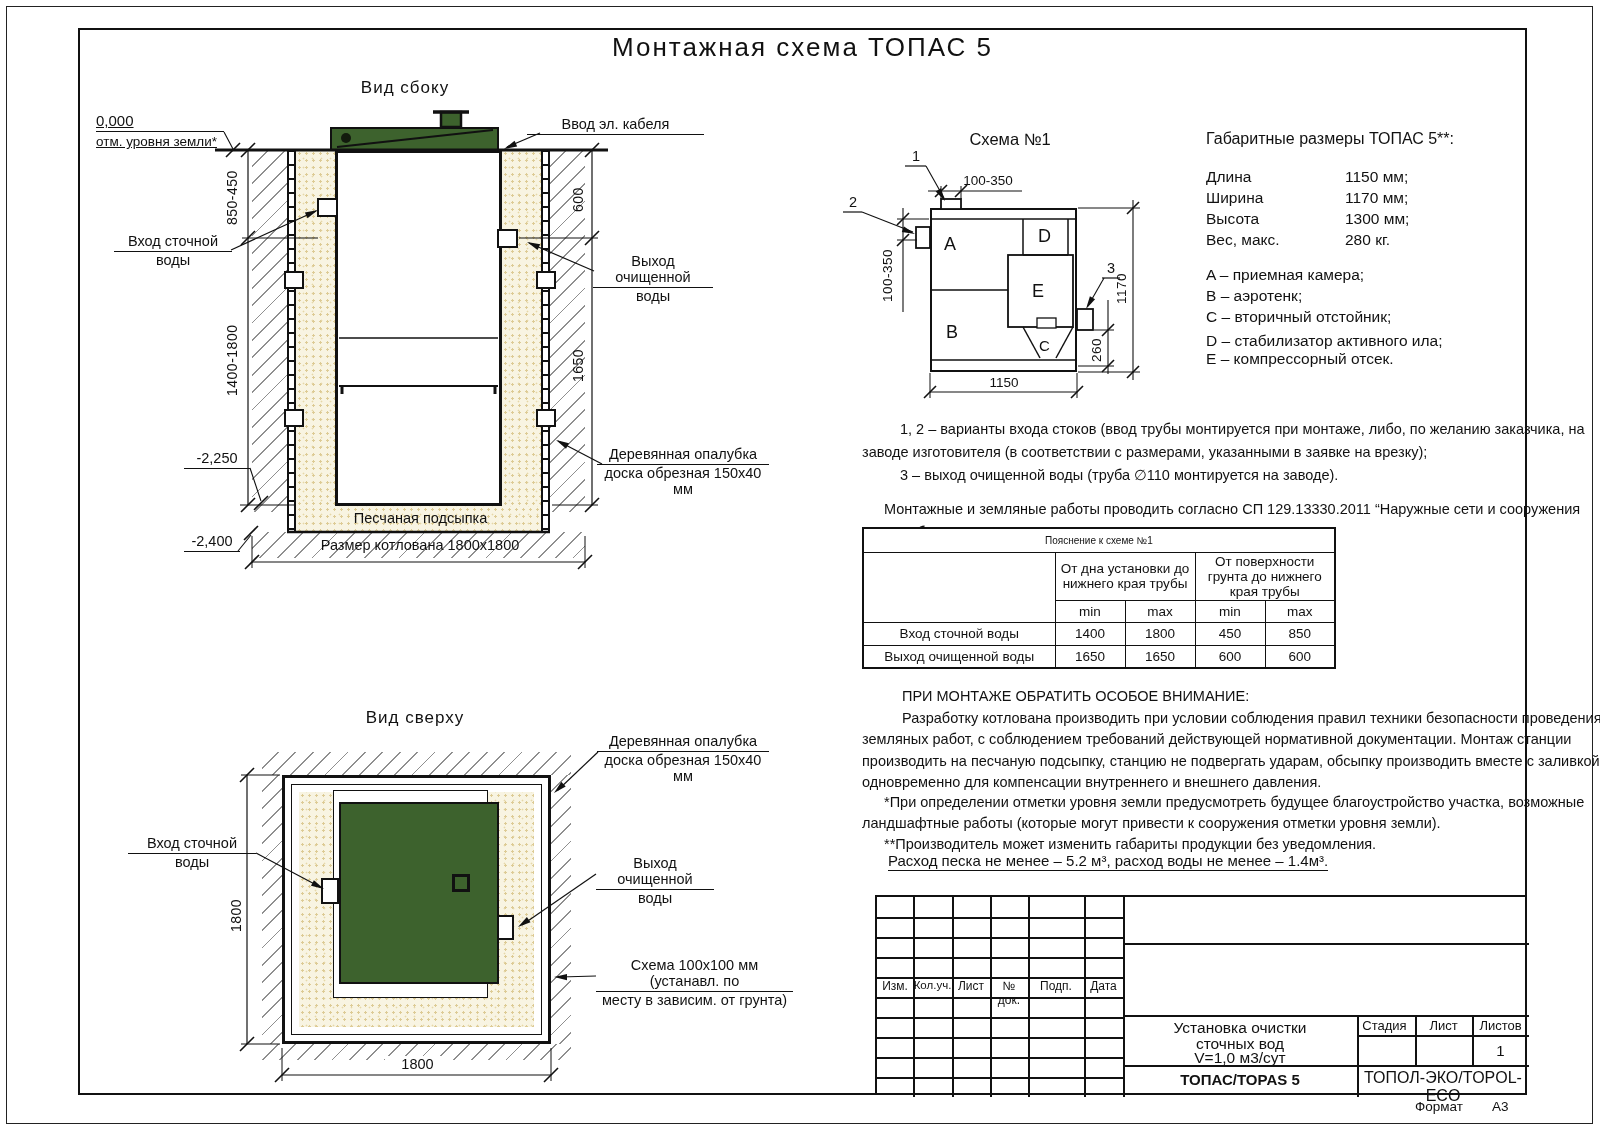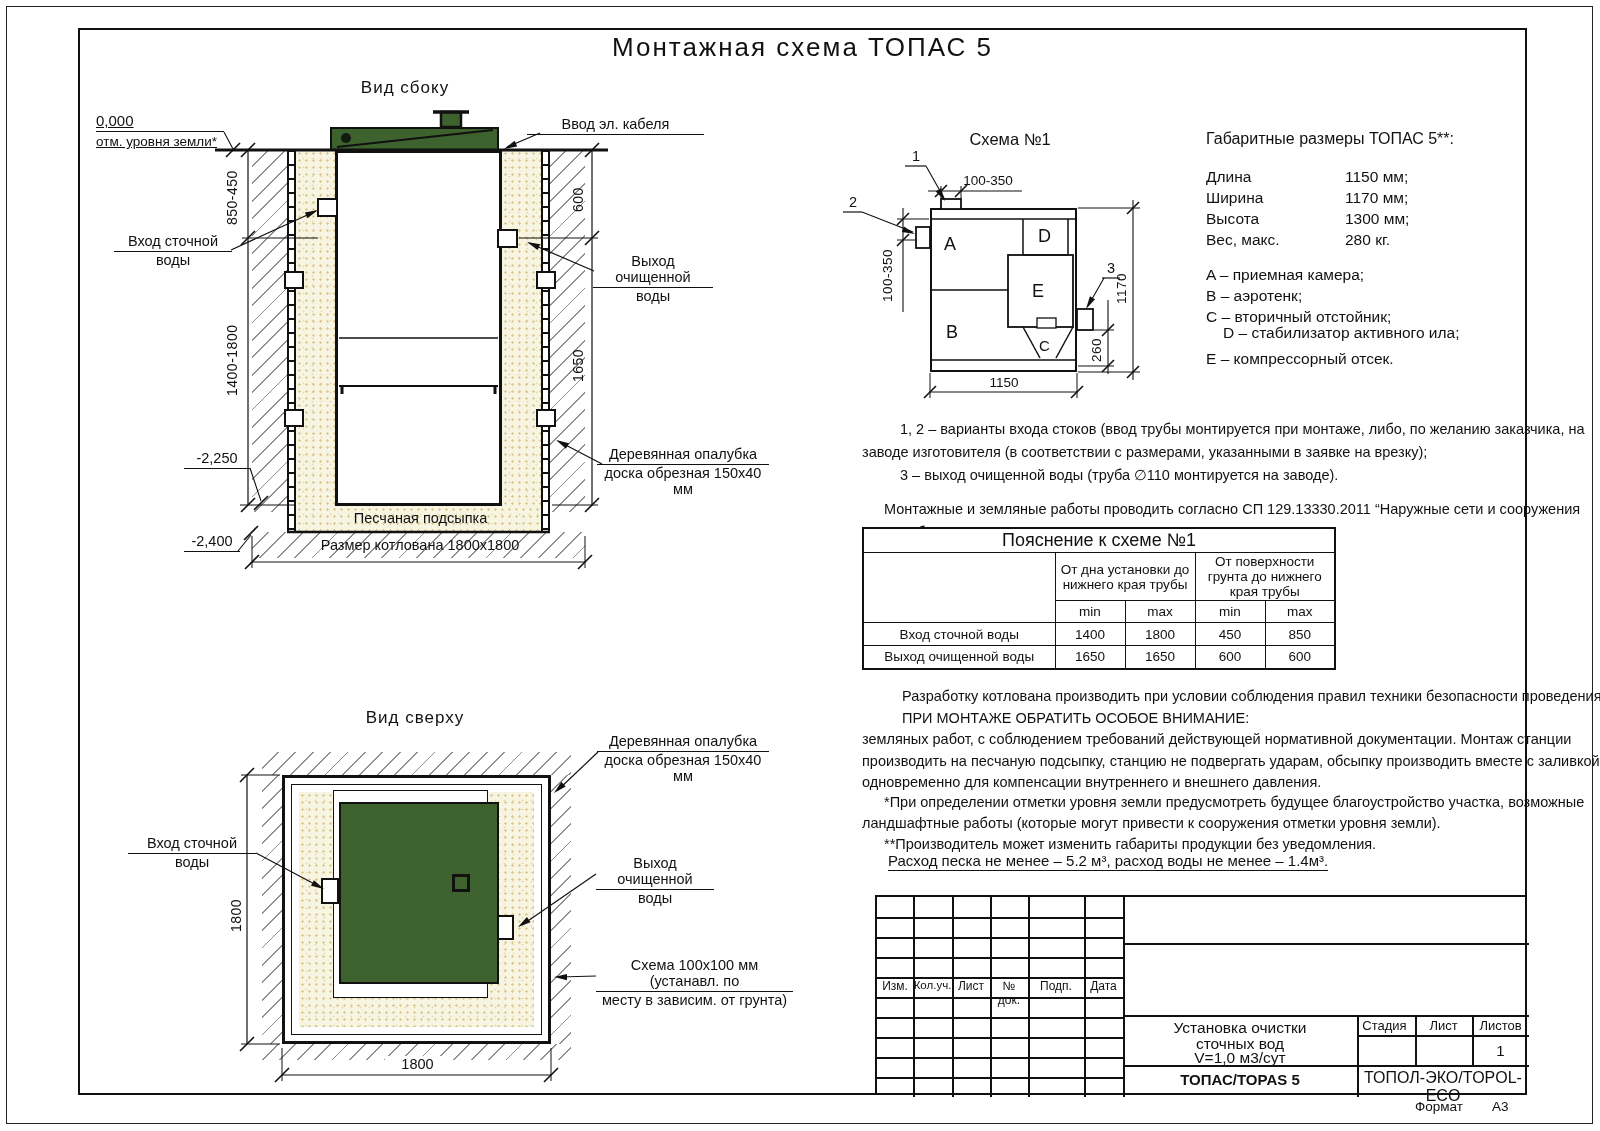--- a/index.html
+++ b/index.html
@@ -272,21 +272,21 @@
 <div class="abs txt specs-line" style="left:1345px;top:168px;">1150 мм;</div>
 <div class="abs txt specs-line" style="left:1206px;top:189px;">Ширина</div>
 <div class="abs txt specs-line" style="left:1345px;top:189px;">1170 мм;</div>
 <div class="abs txt specs-line" style="left:1206px;top:210px;">Высота</div>
 <div class="abs txt specs-line" style="left:1345px;top:210px;">1300 мм;</div>
 <div class="abs txt specs-line" style="left:1206px;top:231px;">Вес, макс.</div>
 <div class="abs txt specs-line" style="left:1345px;top:231px;">280 кг.</div>
 <div class="abs txt specs-line" style="left:1206px;top:266px;">A – приемная камера;</div>
 <div class="abs txt specs-line" style="left:1206px;top:287px;">B – аэротенк;</div>
 <div class="abs txt specs-line" style="left:1206px;top:308px;">C – вторичный отстойник;</div>
-<div class="abs txt specs-line" style="left:1206px;top:324px;margin-left:17px;">D – стабилизатор активного ила;</div>
+<div class="abs txt specs-line" style="left:1206px;top:332px;">D – стабилизатор активного ила;</div>
 <div class="abs txt specs-line" style="left:1206px;top:350px;">E – компрессорный отсек.</div>
 
 <div class="abs txt para" style="left:862px;top:418px;">
   <div style="padding-left:38px;">1, 2 – варианты входа  стоков (ввод трубы монтируется при монтаже, либо, по желанию заказчика, на</div>
   <div>заводе изготовителя (в соответствии с размерами, указанными в заявке на врезку);</div>
   <div style="padding-left:38px;">3 – выход очищенной воды (труба ∅110 монтируется на заводе).</div>
 </div>
 <div class="abs txt para" style="left:862px;top:498px;">
   <div style="padding-left:22px;">Монтажные и земляные работы проводить согласно СП 129.13330.2011 “Наружные сети и сооружения</div>
   <div>водоснабжения и канализации”.</div>
@@ -295,21 +295,21 @@
 <table class="abs txt expl" style="left:862px;top:527px;">
   <colgroup>
       <col style="width:192px">
       <col style="width:70px">
       <col style="width:70px">
       <col style="width:70px">
       <col style="width:70px">
     </colgroup>
   <tbody>
       <tr>
-        <td colspan="5" style="height:24px;font-size:18px;">Пояснение к схеме №1</td>
+        <td colspan="5" style="height:24px;font-size:10px;">Пояснение к схеме №1</td>
       </tr>
   <tr>
     <td rowspan="2"></td>
     <td colspan="2" style="height:40px;">От дна установки до нижнего края трубы</td>
     <td colspan="2">От поверхности грунта до нижнего края трубы</td>
   </tr>
   <tr>
     <td style="height:22px;">min</td>
     <td>max</td>
     <td>min</td>
@@ -326,22 +326,22 @@
     <td style="height:23px;">Выход очищенной воды</td>
     <td>1650</td>
     <td>1650</td>
     <td>600</td>
     <td>600</td>
   </tr>
 </tbody>
   </table>
 
 <div class="abs txt para" style="left:862px;top:686px;line-height:21.5px;">
+  <div style="padding-left:40px;">ПРИ МОНТАЖЕ ОБРАТИТЬ ОСОБОЕ ВНИМАНИЕ:</div>
   <div style="padding-left:40px;">Разработку котлована производить при условии соблюдения правил техники безопасности проведения</div>
-  <div style="padding-left:40px;">ПРИ МОНТАЖЕ ОБРАТИТЬ ОСОБОЕ ВНИМАНИЕ:</div>
   <div>земляных работ, с соблюдением требований действующей нормативной документации. Монтаж станции</div>
   <div>производить на песчаную подсыпку, станцию не подвергать ударам, обсыпку производить вместе с заливкой</div>
   <div>одновременно для компенсации внутреннего и внешнего давления.</div>
 </div>
 <div class="abs txt para" style="left:862px;top:792px;line-height:21px;">
   <div style="padding-left:22px;">*При определении отметки уровня земли предусмотреть будущее благоустройство участка, возможные</div>
   <div>ландшафтные работы (которые могут привести к сооружения отметки уровня земли).</div>
   <div style="padding-left:22px;">**Производитель может изменить габариты продукции без уведомления.</div>
 </div>
 <div class="abs txt" style="left:888px;top:852px;font-size:15px;">

